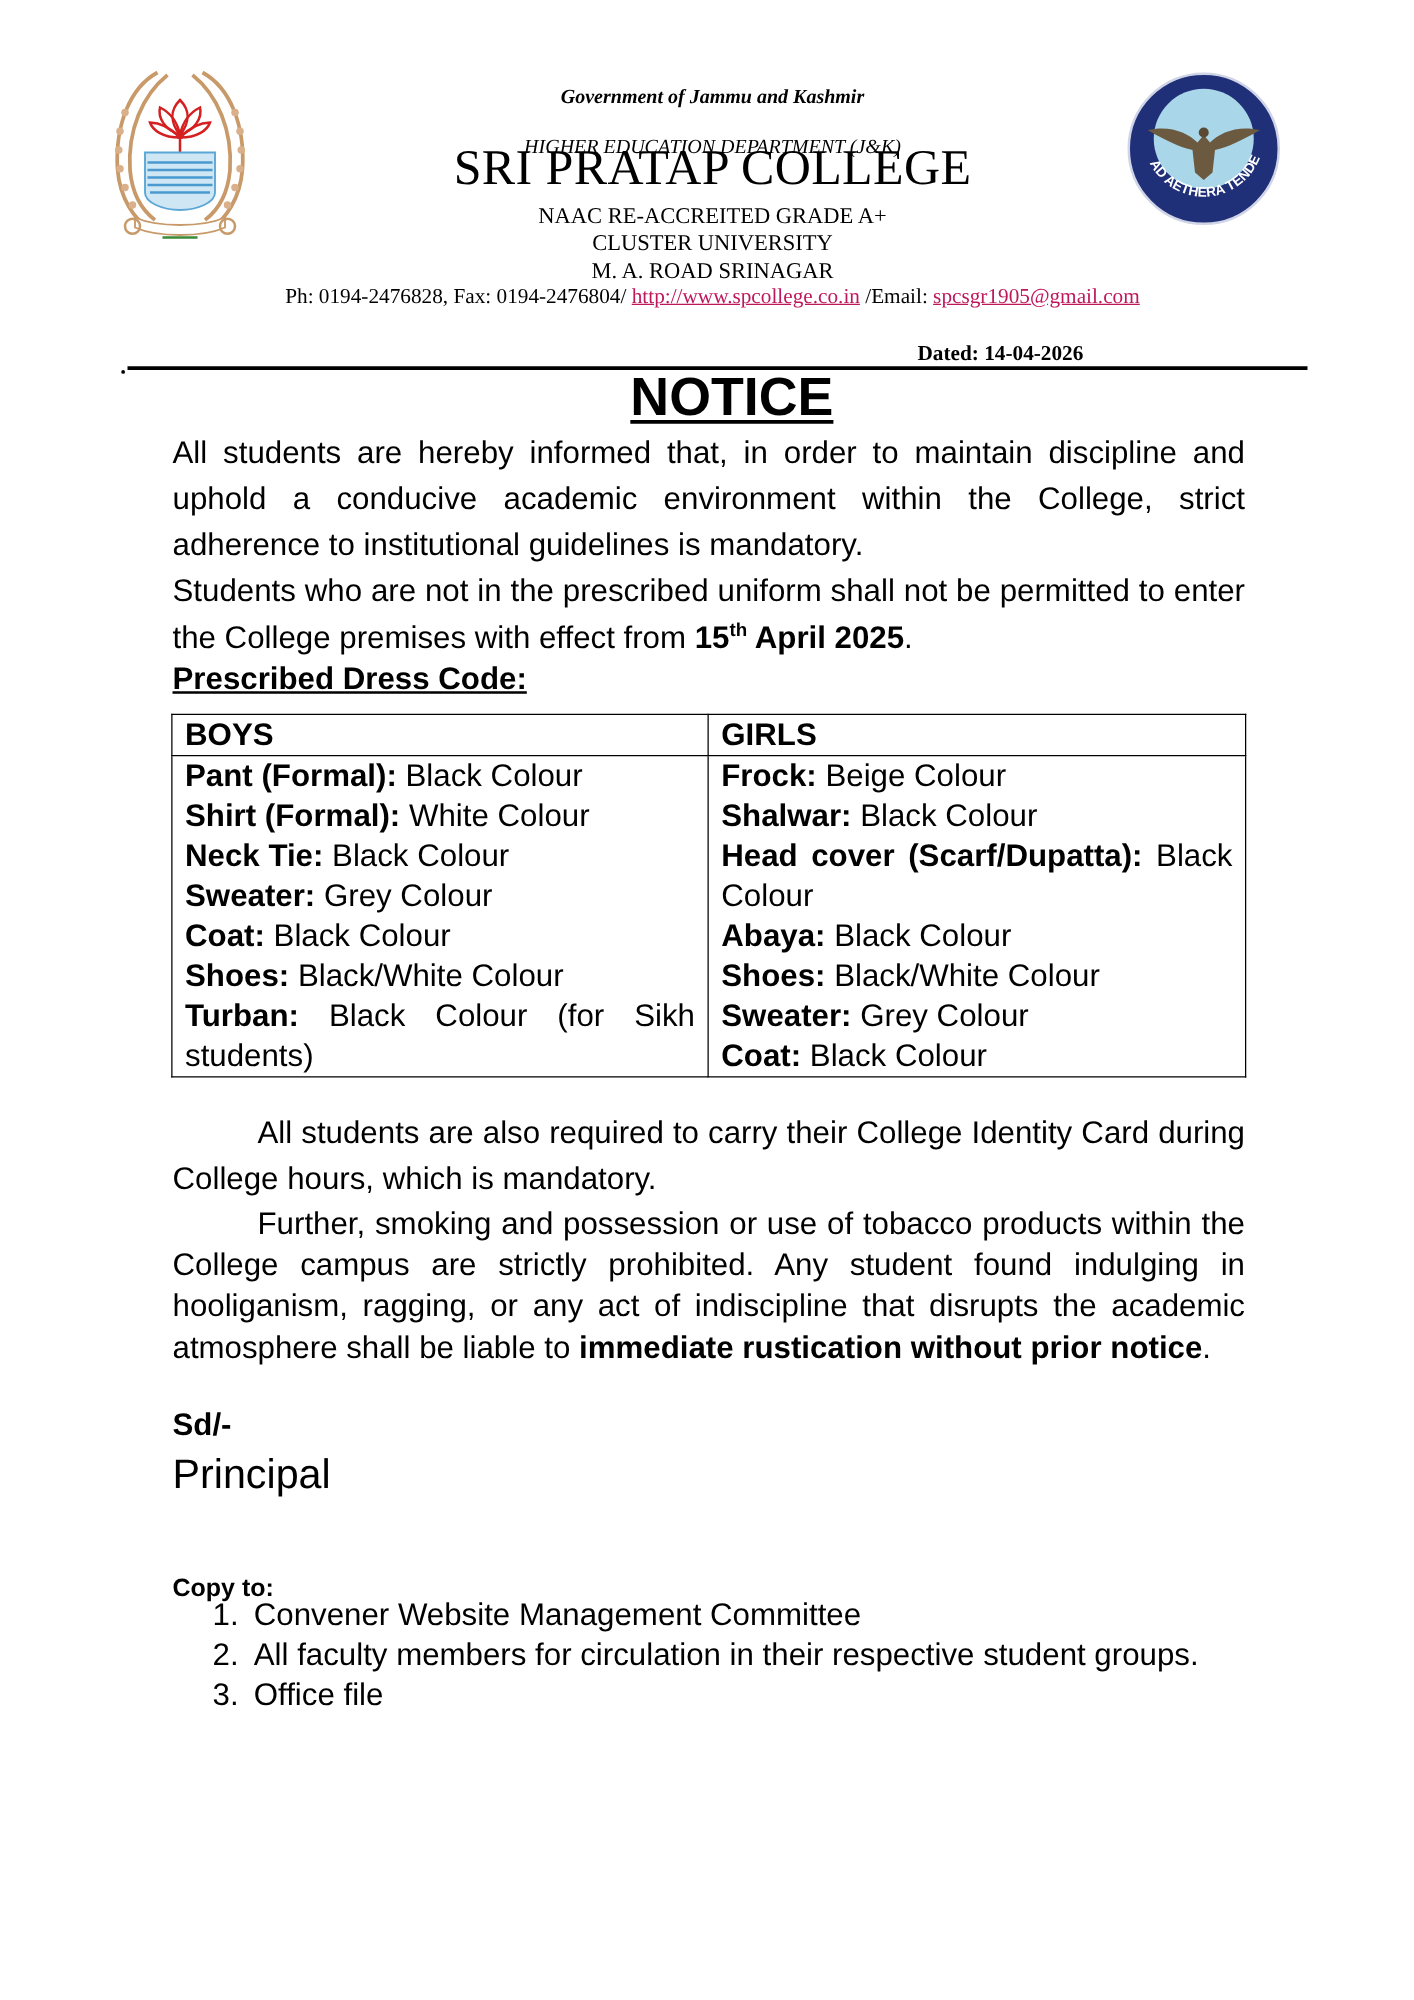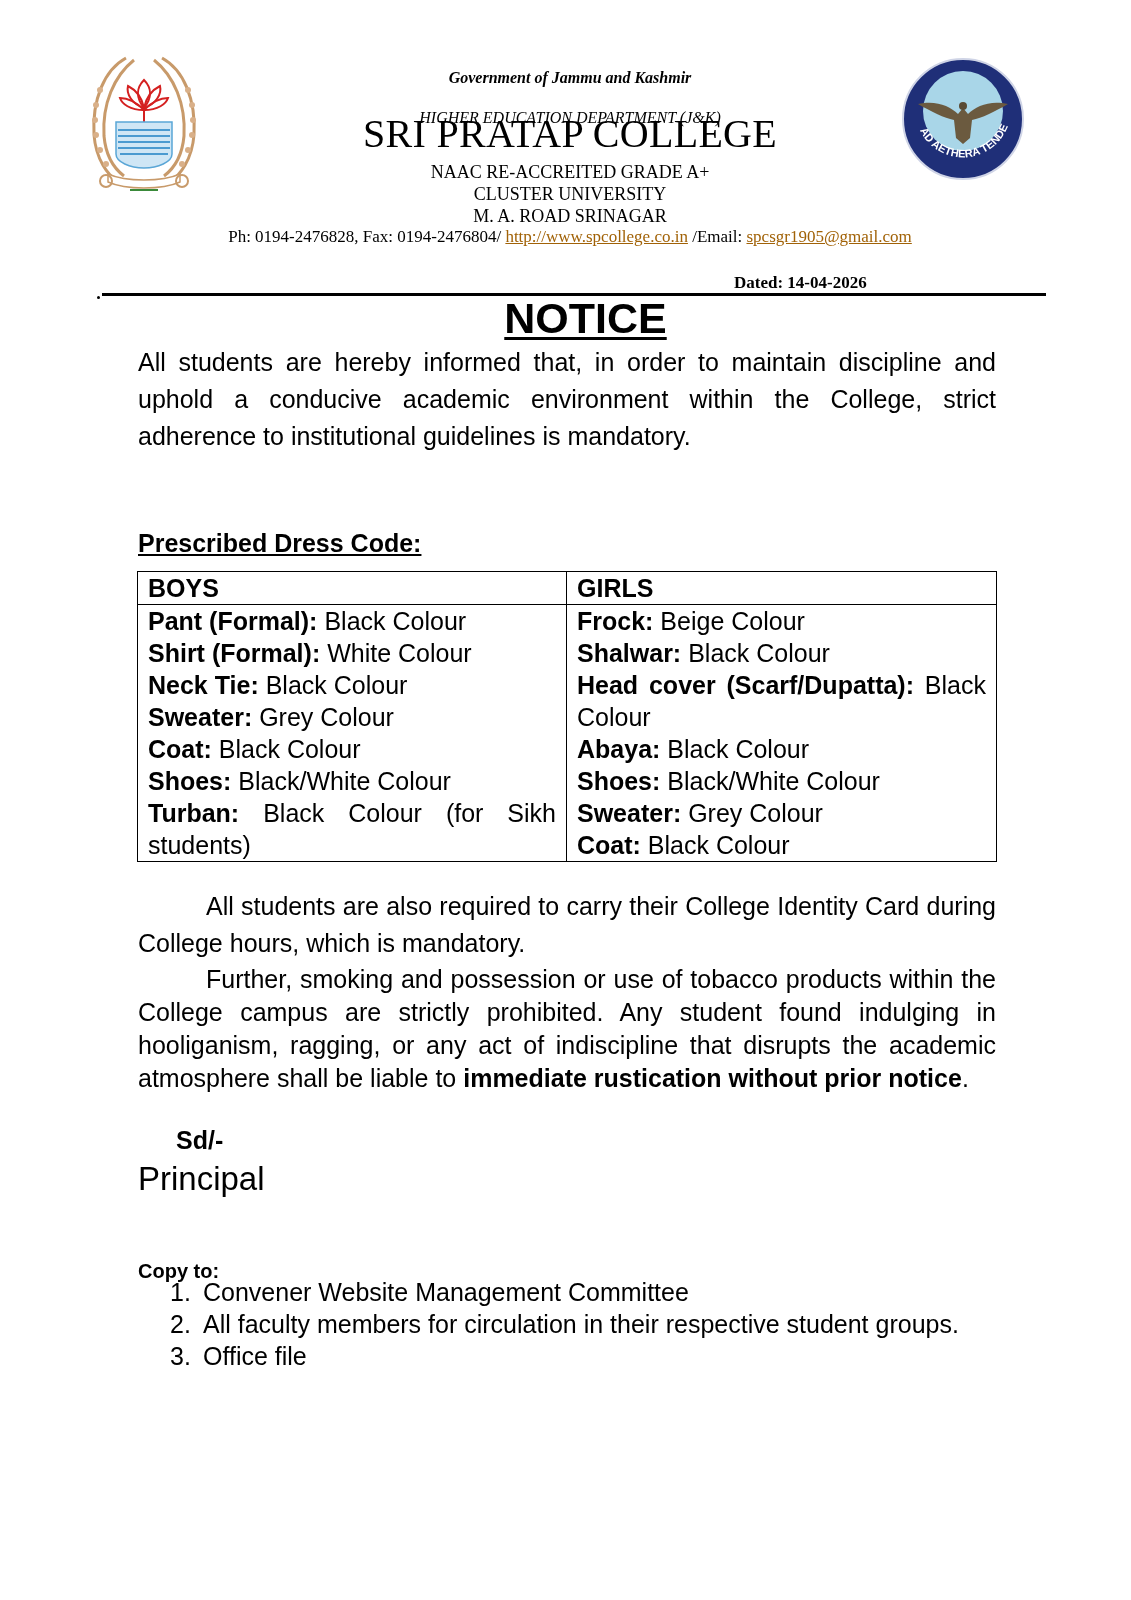--- a/index.html
+++ b/index.html
@@ -11,21 +11,21 @@
   .logo-left { position: absolute; left: 86px; top: 50px; width: 116px; height: 142px; }
   .logo-right { position: absolute; left: 898px; top: 56px; width: 130px; height: 126px; }
   .head { position: absolute; left: 160px; width: 820px; text-align: center; line-height: 1; white-space: nowrap; }
   .gov { top: 70px; font-size: 16px; font-style: italic; font-weight: bold; }
   .dept { top: 92px; font-size: 16px; font-style: italic; font-weight: normal; margin-top: 18px; }
   .college { top: 114px; font-size: 40px; letter-spacing: 0.3px; }
   .naac { top: 163px; font-size: 18px; }
   .cluster { top: 185px; font-size: 18px; }
   .road { top: 207px; font-size: 18px; }
   .contact { top: 228px; font-size: 17px; left: 120px; width: 900px; }
-  .contact a { color: #a16207; text-decoration: underline; }
+  .contact a { color: #be185d; text-decoration: underline; }
 
   .dated { position: absolute; left: 734px; top: 273px; font-size: 17px; font-weight: bold; white-space: nowrap; }
   .rule { position: absolute; left: 102px; top: 293px; width: 944px; height: 3px; background: #000; }
   .dot { position: absolute; left: 97px; top: 296px; width: 3px; height: 3px; background: #000; border-radius: 50%; }
 
   .notice-title { position: absolute; left: 0; width: 1131px; top: 296px; text-align: center; font-size: 43px; font-weight: bold; text-decoration: underline; text-decoration-thickness: 3px; text-underline-offset: 4px; line-height: 1.05; margin-left: 20px; }
 
   .body-text { position: absolute; left: 138px; width: 858px; font-size: 25px; line-height: 37px; }
   .justify { text-align: justify; text-align-last: justify; }
   .last { text-align-last: left; }
@@ -38,21 +38,21 @@
   .dress-table td, .dress-table th { border: 1px solid #000; vertical-align: top; padding: 0 10px; text-align: left; }
   .dress-table th { font-weight: bold; height: 31px; }
   .dress-table td.c1 { width: 408px; }
   .dress-table .line { display: block; }
   .dress-table .just { text-align: justify; text-align-last: justify; }
 
   .para2 { top: 868px; }
   .para3 { top: 943px; line-height: 33px; }
   .indent { text-indent: 68px; margin-top: 20px; }
 
-  .sd { position: absolute; left: 138px; top: 1126px; font-size: 25px; font-weight: bold; margin-left: 38px; }
+  .sd { position: absolute; left: 138px; top: 1126px; font-size: 25px; font-weight: bold; }
   .principal { position: absolute; left: 138px; top: 1160px; font-size: 33px; }
   .copy-to { position: absolute; left: 138px; top: 1260px; font-size: 20px; font-weight: bold; }
   .copy-list { position: absolute; left: 170px; top: 1276px; width: 820px; margin: 0; padding: 0; list-style: none; font-size: 25px; line-height: 32px; }
   .copy-list li { display: flex; }
   .copy-list .num { width: 33px; flex: none; }
 </style>
 </head>
 <body class="sans">
 
 <svg class="logo-left" viewBox="0 0 116 142">
@@ -122,20 +122,21 @@
 <div class="head contact serif"><span>Ph: 0194-2476828, Fax: 0194-2476804/ </span><a>http://www.spcollege.co.in</a><span> /Email: </span><a>spcsgr1905@gmail.com</a></div>
 
 <div class="dated serif">Dated:  14-04-2026</div>
 <div class="dot"></div>
 <div class="rule"></div>
 
 <div class="notice-title sans">NOTICE</div>
 
 <div class="body-text para1">
   <div class="justify last">All students are hereby informed that, in order to maintain discipline and uphold a conducive academic environment within the College, strict adherence to institutional guidelines is mandatory.</div>
+  <div class="justify last"><span>Students who are not in the prescribed uniform shall not be permitted to enter the College premises with effect from </span><b><span>15</span><sup>th</sup><span> April 2025</span></b><span>.</span></div>
 </div>
 
 <div class="dress-head">Prescribed Dress Code:</div>
 
 <table class="dress-table">
   <thead>
     <tr>
       <th>BOYS</th>
       <th>GIRLS</th>
     </tr>

